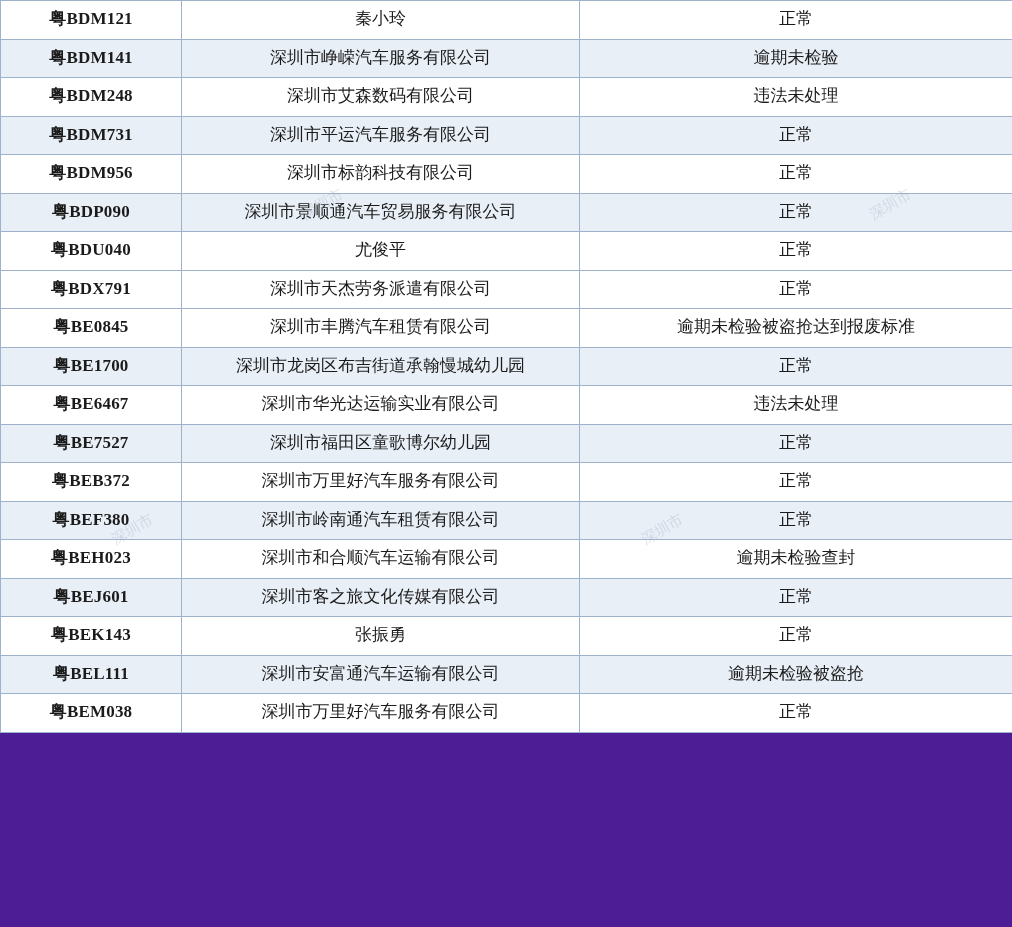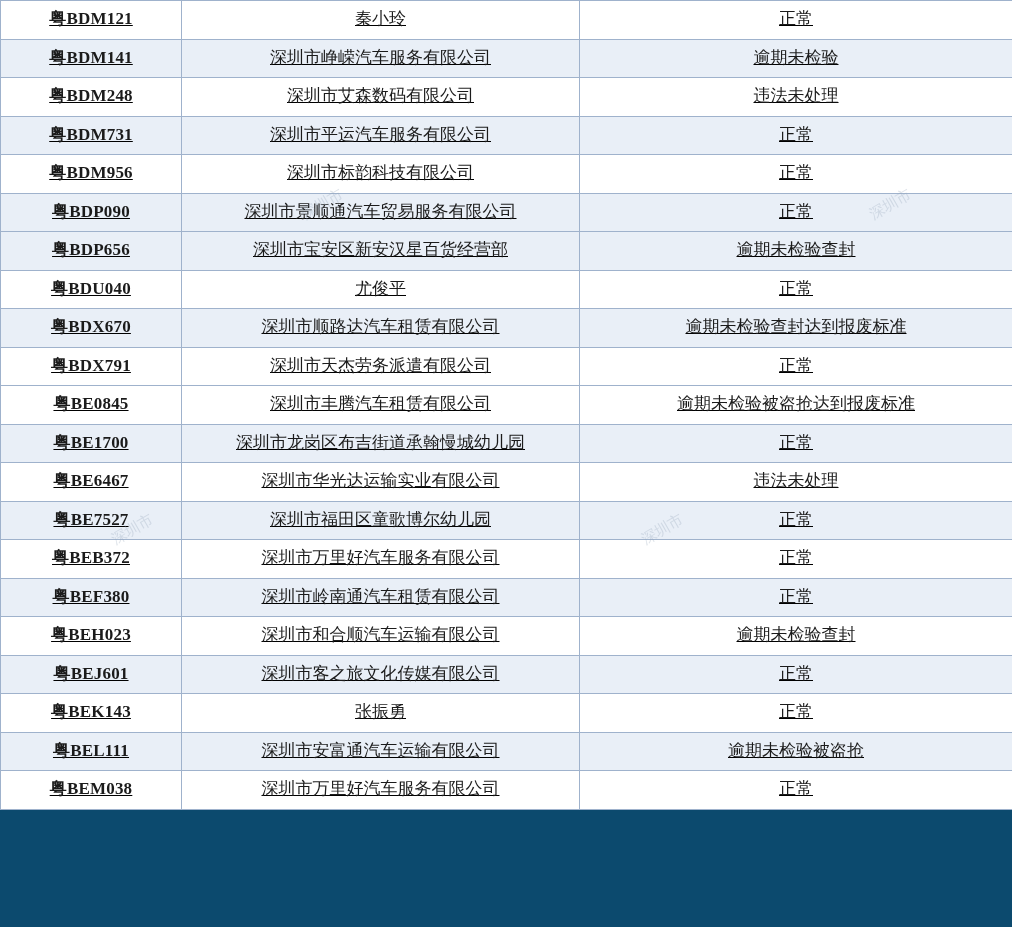--- a/index.html
+++ b/index.html
@@ -10,22 +10,21 @@
   body {
     width: 1012px;
     height: 927px;
     font-family: "Liberation Serif", "DejaVu Serif", serif;
     overflow: hidden;
   }
   .sheet {
     width: 1012px;
     height: 927px;
     position: relative;
-    background: #0c4a6e;
-    text-decoration: underline;
+    background: #4c1d95;
   }
   table.vehicle-table {
     width: 1012px;
     border-collapse: collapse;
     table-layout: fixed;
   }
   table.vehicle-table td {
     border: 1px solid #9fb2cc;
     height: 37.5px;
     padding: 0 4px;
@@ -104,34 +103,24 @@
         <tr class="row-plain">
           <td class="plate-cell">粤BDM956</td>
           <td class="owner-cell">深圳市标韵科技有限公司</td>
           <td class="status-cell">正常</td>
         </tr>
         <tr class="row-alt">
           <td class="plate-cell">粤BDP090</td>
           <td class="owner-cell">深圳市景顺通汽车贸易服务有限公司</td>
           <td class="status-cell">正常</td>
         </tr>
-        <tr class="row-alt">
-          <td class="plate-cell">粤BDP656</td>
-          <td class="owner-cell">深圳市宝安区新安汉星百货经营部</td>
-          <td class="status-cell">逾期未检验查封</td>
-        </tr>
         <tr class="row-plain">
           <td class="plate-cell">粤BDU040</td>
           <td class="owner-cell">尤俊平</td>
           <td class="status-cell">正常</td>
-        </tr>
-        <tr class="row-alt">
-          <td class="plate-cell">粤BDX670</td>
-          <td class="owner-cell">深圳市顺路达汽车租赁有限公司</td>
-          <td class="status-cell">逾期未检验查封达到报废标准</td>
         </tr>
         <tr class="row-plain">
           <td class="plate-cell">粤BDX791</td>
           <td class="owner-cell">深圳市天杰劳务派遣有限公司</td>
           <td class="status-cell">正常</td>
         </tr>
         <tr class="row-plain">
           <td class="plate-cell">粤BE0845</td>
           <td class="owner-cell">深圳市丰腾汽车租赁有限公司</td>
           <td class="status-cell">逾期未检验被盗抢达到报废标准</td>

